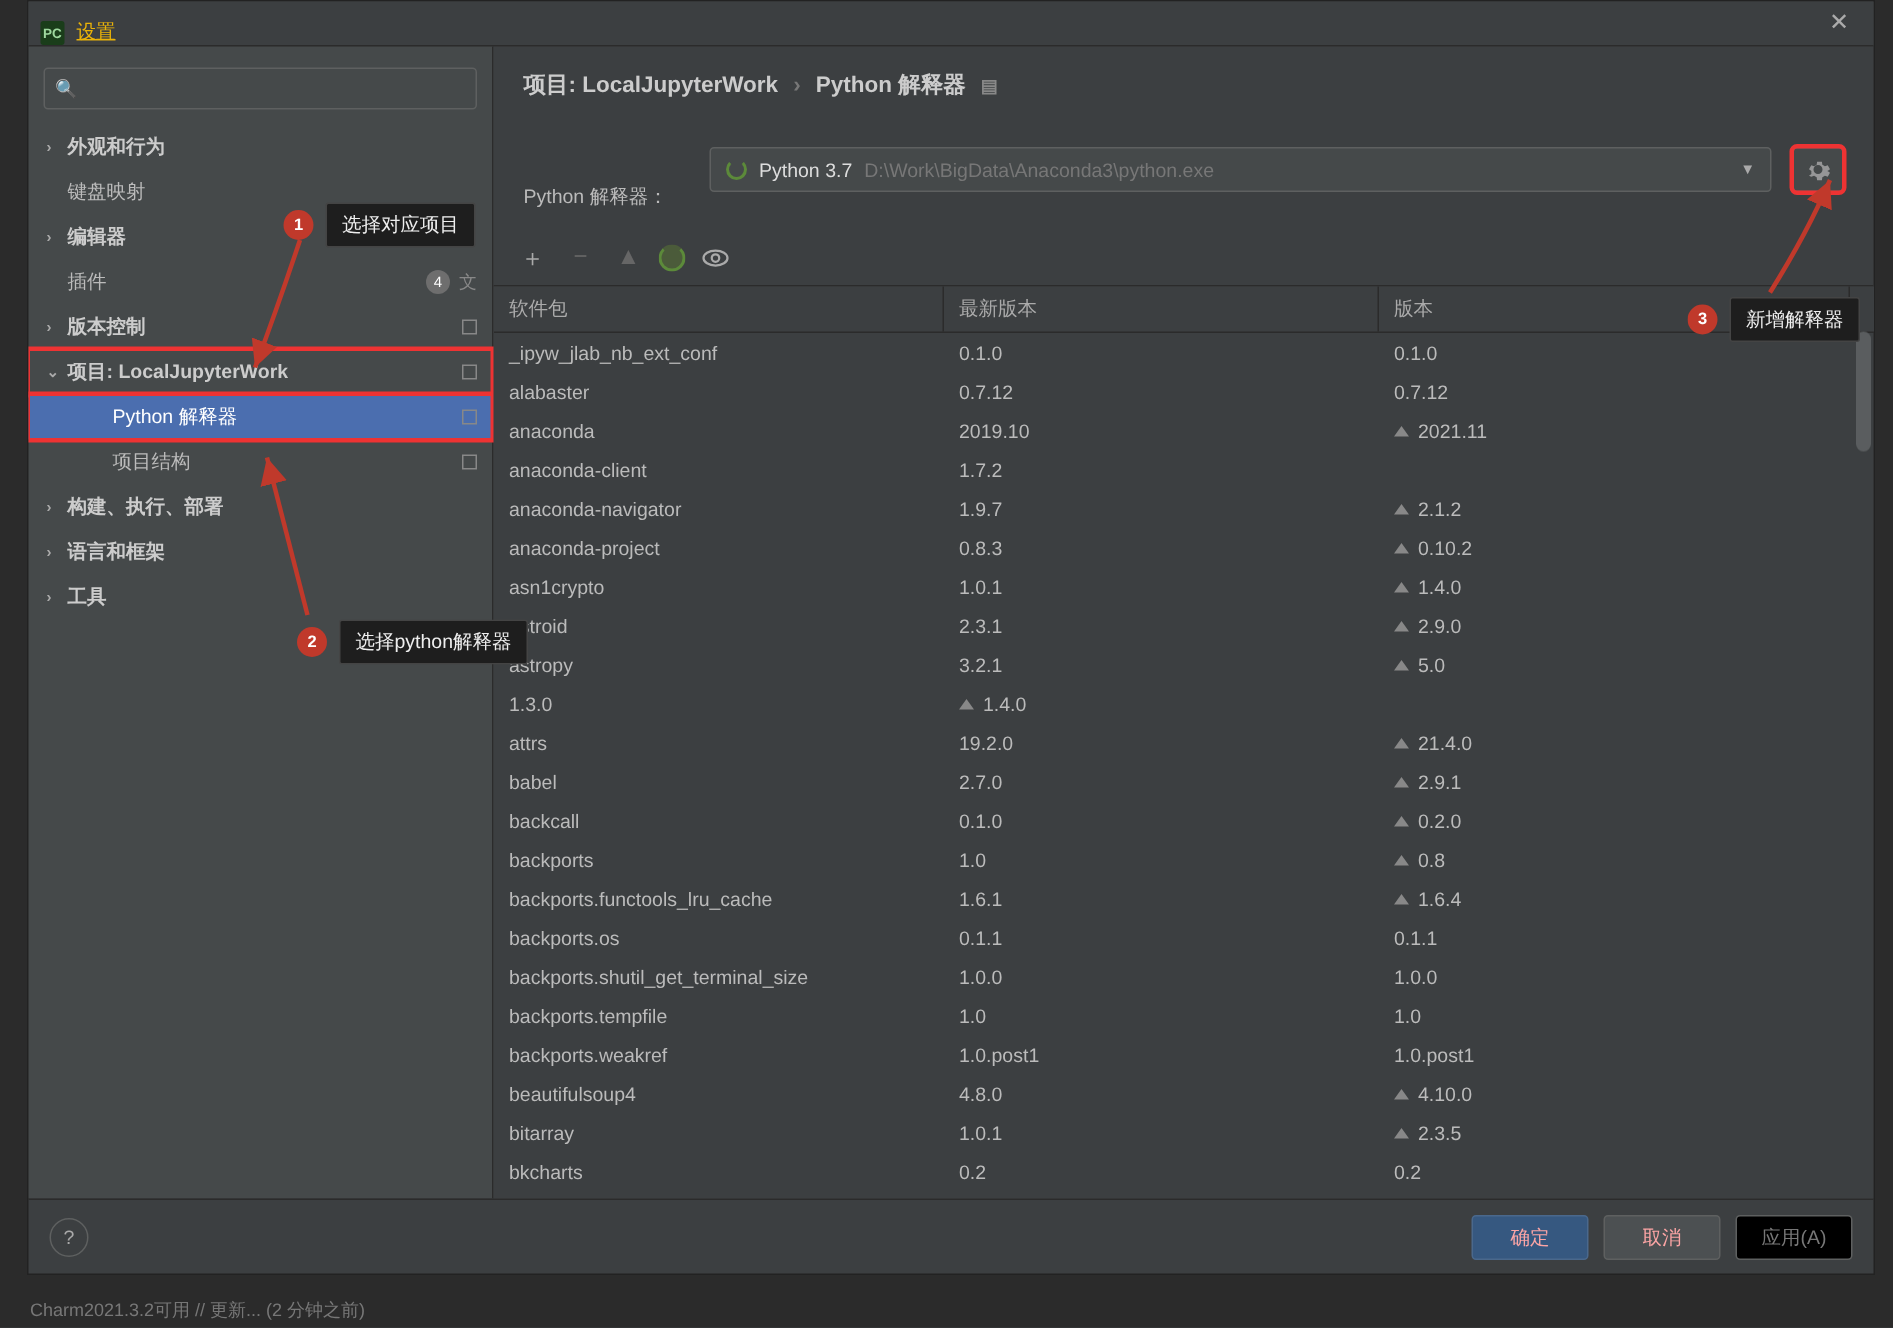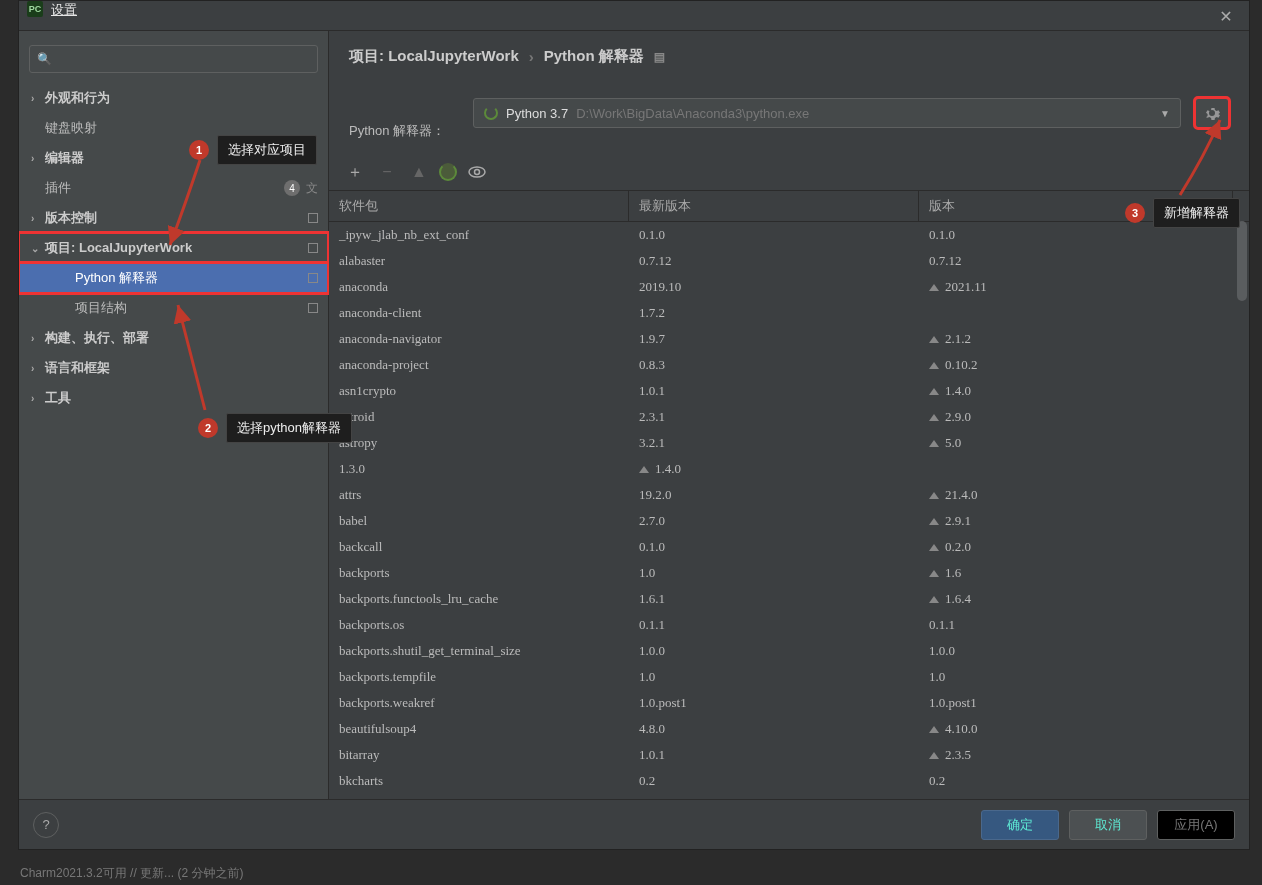--- a/index.html
+++ b/index.html
@@ -19,37 +19,37 @@
     width: 1232px; height: 850px;
     background: #3c3f41;
     border: 1px solid #222;
     display: flex;
     flex-direction: column;
   }
   .titlebar {
     height: 30px;
     background: #3c3f41;
     display: flex;
-    align-items: flex-start;
+    align-items: flex-end;
     padding: 0 8px;
     border-bottom: 1px solid #2b2b2b;
   }
   .titlebar .app-icon {
     width: 16px; height: 16px;
     background: #1a3d1a;
     border-radius: 2px;
     display: flex;
     align-items: center;
     justify-content: center;
     font-size: 9px;
     color: #9fd89f;
     font-weight: bold;
     margin-right: 8px;
   }
-  .titlebar .title { flex: 1; color: #e5e5e5; text-decoration: underline; }
+  .titlebar .title { flex: 1; color: #eab308; text-decoration: underline; }
   .titlebar .close-btn {
     width: 30px; height: 30px;
     display: flex;
     align-items: center;
     justify-content: center;
     font-size: 16px;
     color: #aaa;
     cursor: pointer;
   }
   .body {
@@ -223,21 +223,20 @@
     border-top-color: transparent;
     border-radius: 50%;
     width: 18px; height: 18px;
     background: #4b5b3a;
   }
   .pkg-table {
     flex: 1;
     overflow-y: auto;
     border-top: 1px solid #2b2b2b;
     position: relative;
-    font-family: Liberation Serif, serif;
   }
   .pkg-head {
     display: grid;
     grid-template-columns: 300px 290px 1fr 16px;
     background: #3c3f41;
     border-bottom: 1px solid #2b2b2b;
     position: sticky;
     top: 0;
   }
   .pkg-head > div {
@@ -292,21 +291,21 @@
     color: #aaa;
     cursor: pointer;
   }
   .footer .spacer { flex: 1; }
   .btn {
     min-width: 78px;
     height: 30px;
     padding: 0 14px;
     border: 1px solid #5e6060;
     background: #4c5052;
-    color: #5eead4;
+    color: #fca5a5;
     border-radius: 3px;
     cursor: pointer;
     display: flex;
     align-items: center;
     justify-content: center;
   }
   .btn.primary { background: #365880; border-color: #4a688c; }
   .btn.disabled { color: #777; background: #000000; cursor: default; }
   
   .anno {
@@ -593,21 +592,21 @@
                 <span class="up-arrow"></span>
                 <span>0.2.0</span>
               </div>
               <div></div>
             </div>
             <div class="pkg-row">
               <div>backports</div>
               <div>1.0</div>
               <div class="latest">
                 <span class="up-arrow"></span>
-                <span>1.6</span>
+                <span>0.8</span>
               </div>
               <div></div>
             </div>
             <div class="pkg-row">
               <div>backports.functools_lru_cache</div>
               <div>1.6.1</div>
               <div class="latest">
                 <span class="up-arrow"></span>
                 <span>1.6.4</span>
               </div>

